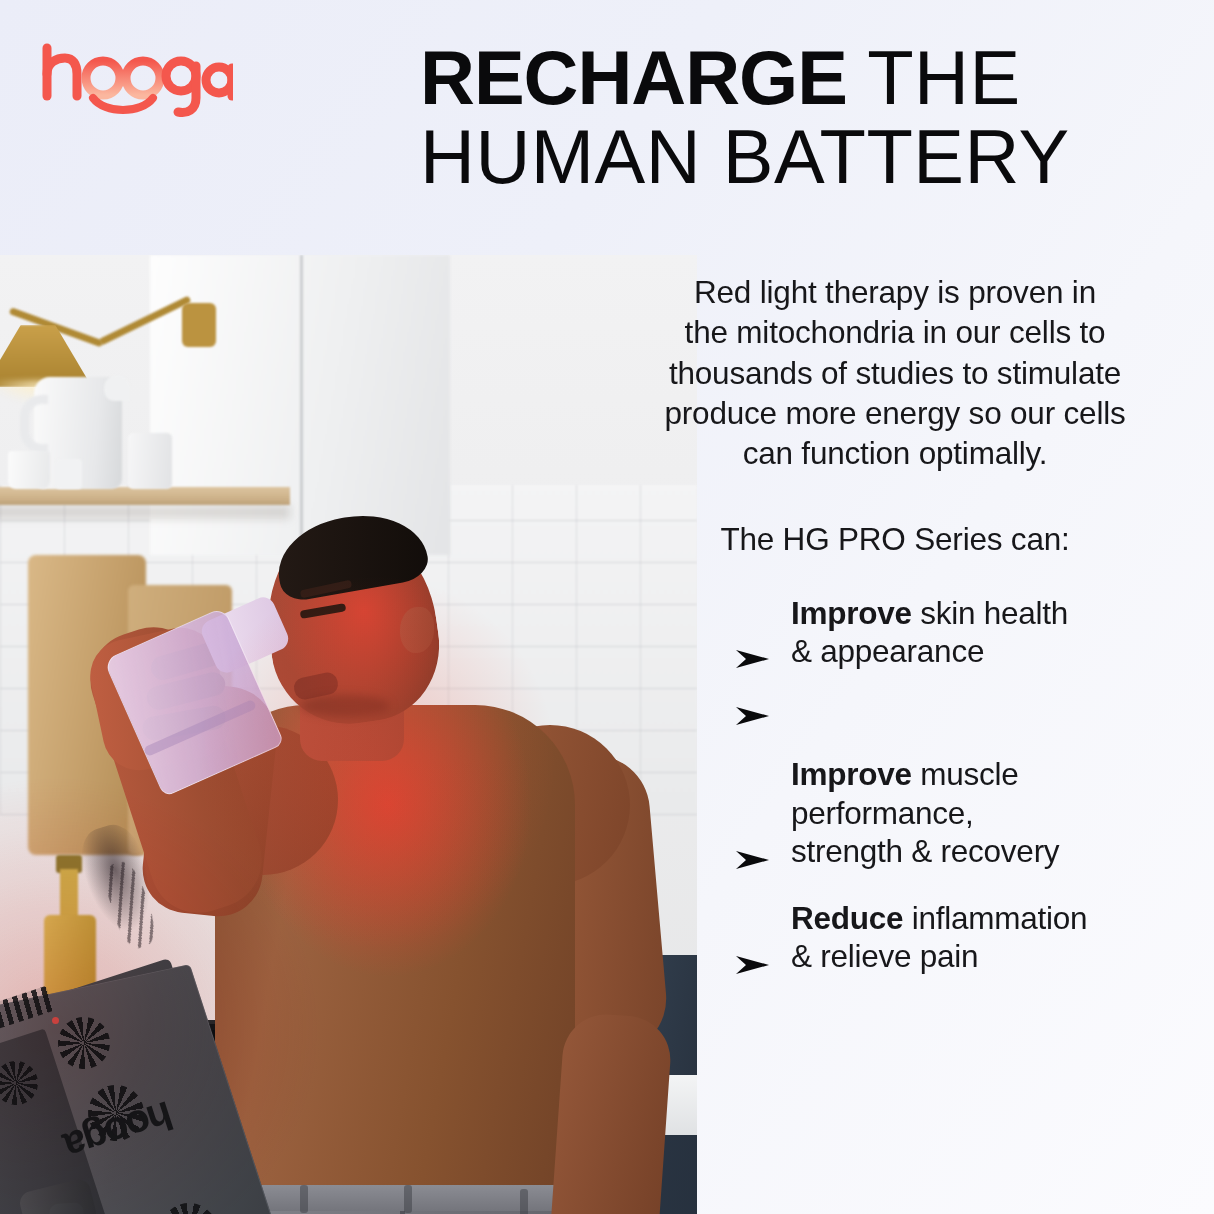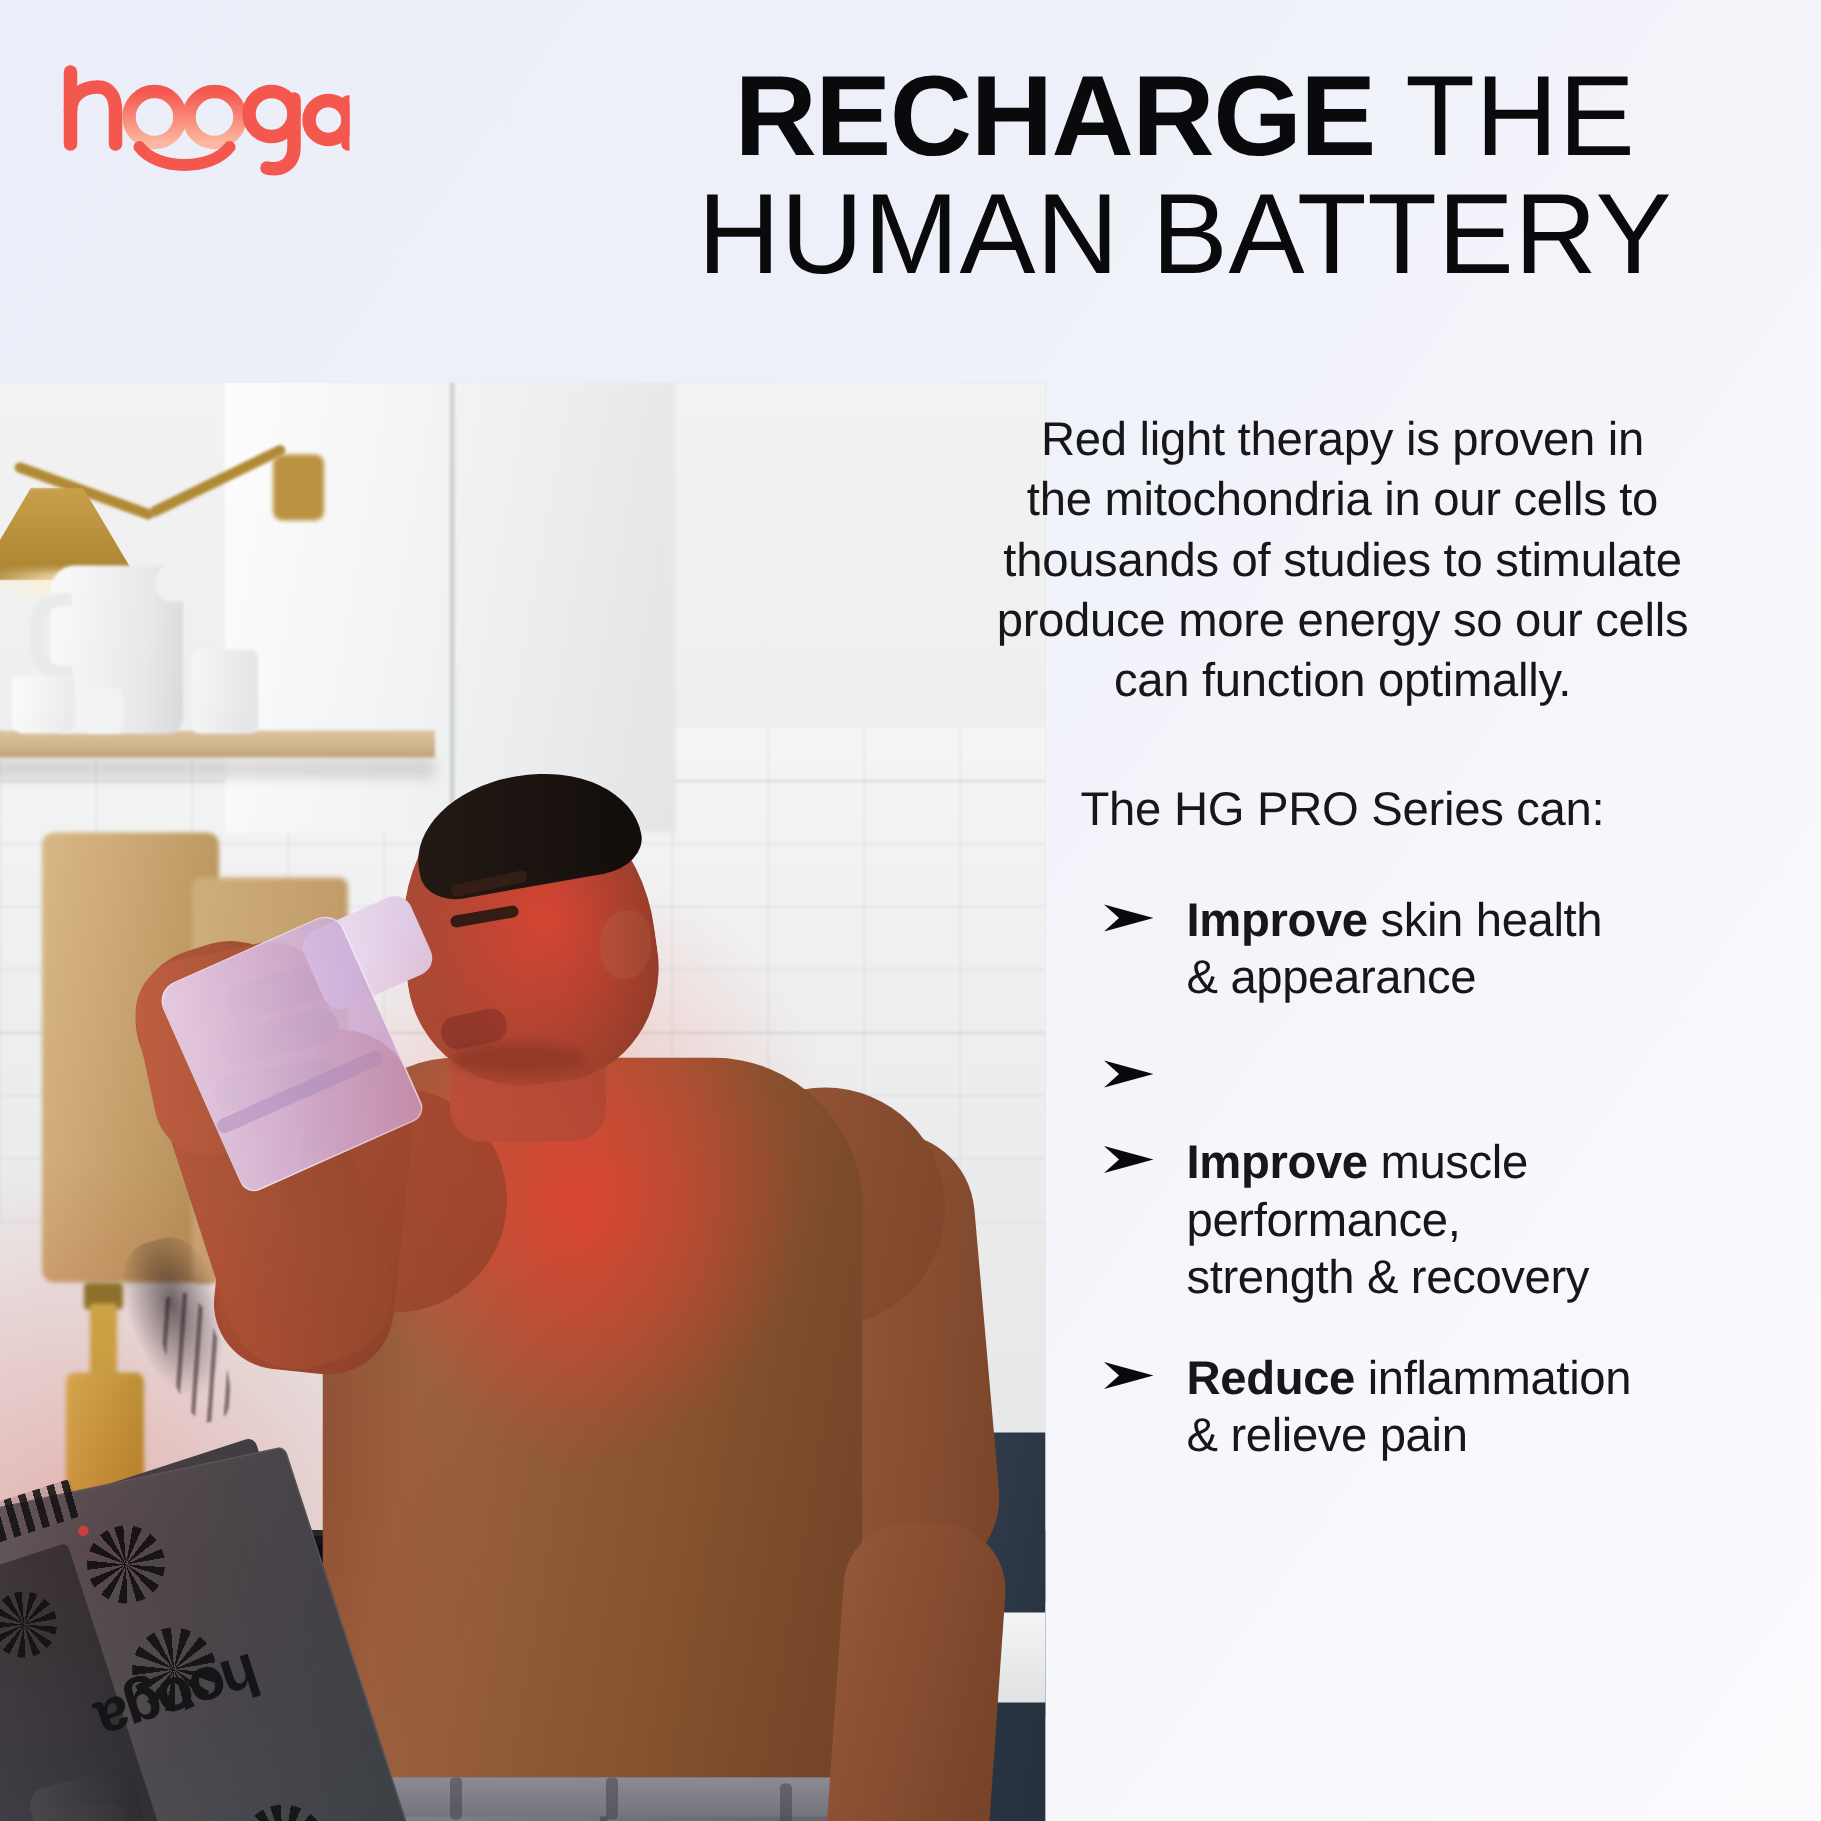--- a/index.html
+++ b/index.html
@@ -12,21 +12,21 @@
   }
   .canvas { position:absolute; inset:0; }
 
   
   .logo-wrap { position:absolute; left:33px; top:40px; width:200px; height:80px; }
   .logo-svg { display:block; width:200px; height:80px; }
 
   
   .headline {
     position:absolute; left:420px; top:42px; width:740px;
-    text-align:center; line-height:0.94;
+    text-align:left; line-height:0.94;
   }
   .hl-line { white-space:nowrap; color:#0a0a0c; }
   .hl-1 { font-size:76px; letter-spacing:-0.5px; }
   .hl-2 { font-size:76px; letter-spacing:-0.5px; margin-top:8px; }
   .hl-bold { font-weight:900; letter-spacing:-1px; }
   .hl-light { font-weight:300; letter-spacing:0.5px; }
 
   
   .right-col { position:absolute; left:585px; top:272px; width:620px; }
   .paragraph {
@@ -34,21 +34,21 @@
     color:#17171a; letter-spacing:-0.2px;
   }
   .paragraph span { display:block; }
   .series-line {
     text-align:center; font-weight:300; font-size:31.5px; color:#17171a;
     margin-top:47px; letter-spacing:-0.2px;
   }
 
   
   .bullets { margin-top:36px; padding-left:150px; }
-  .bullet { display:flex; align-items:flex-start; margin-bottom:28px; }
+  .bullet { display:flex; align-items:flex-end; margin-bottom:28px; }
   .bullet:last-child { margin-bottom:0; }
   .arrow {
     flex:0 0 auto; width:40px; margin-right:16px; margin-top:7px;
     color:#0a0a0c; font-size:27px; line-height:1;
   }
   .arrow svg { display:block; }
   .btext { font-size:31.5px; line-height:1.22; color:#17171a; letter-spacing:-0.25px; }
   .btext b { font-weight:700; }
   .btext .bl { font-weight:300; }
 

